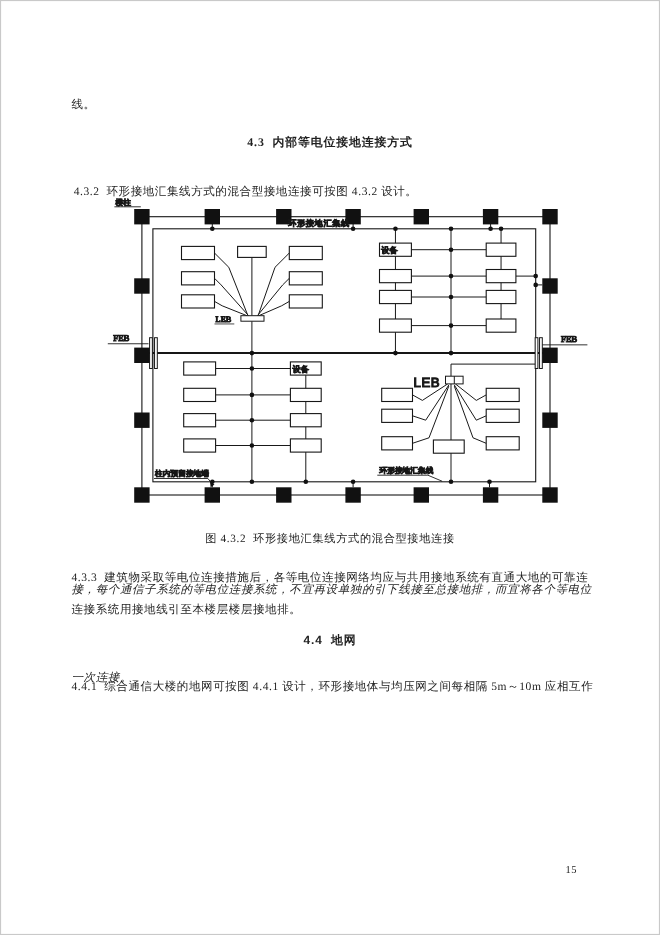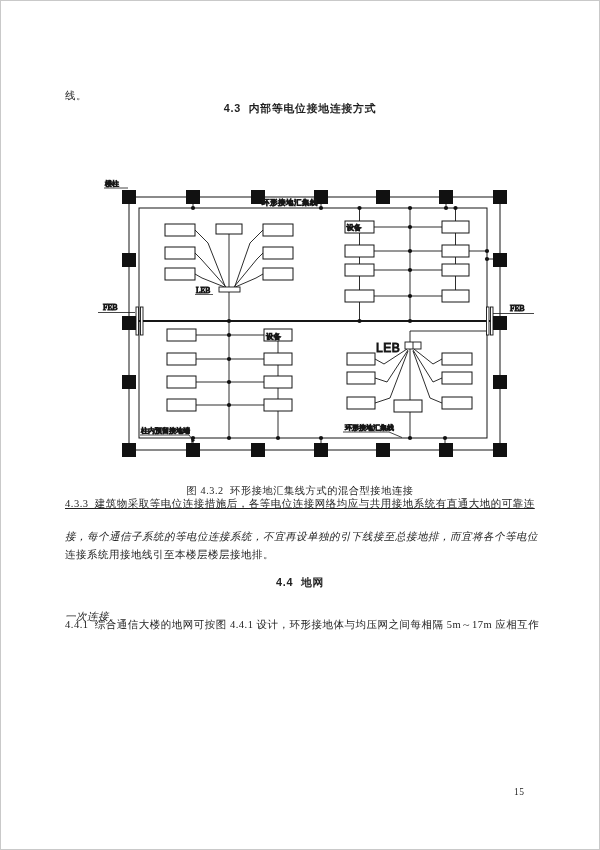--- a/index.html
+++ b/index.html
@@ -17,22 +17,23 @@
   svg text{font-family:"Liberation Serif","DejaVu Serif",serif;fill:#161616;}
   svg .sans{font-family:"Liberation Sans","DejaVu Sans",sans-serif;}
 </style>
 </head>
 <body>
 
 <div class="page">
 
   <div class="txt" style="left:64px;top:86px;">线。</div>
 
-  <div class="txt center heading" style="top:98px;">4.3  内部等电位接地连接方式</div>
-
+  <div class="txt center heading" style="top:120px;font-family:Liberation Serif, serif;">4.3  内部等电位接地连接方式</div>
+
+  <div class="txt" style="left:66px;top:165px;">4.3.2  环形接地汇集线方式的混合型接地连接可按图 4.3.2 设计。</div>
 
   <svg style="position:absolute;left:85px;top:178px;" width="460" height="297" viewBox="0 0 460 297" fill="none" stroke="#161616" stroke-width="1">
 
     <g>
       <rect x="43" y="18" width="371" height="253"></rect>
     </g>
 
     <g>
       <rect x="53" y="29" width="348" height="230"></rect>
     </g>
@@ -215,27 +216,27 @@
     <path d="M54 256 H103 L107 261" stroke-width="0.8"></path>
     <polygon points="105,259.5 109,261.5 105.5,264" fill="#111111" stroke="none"></polygon>
 
     <text x="259" y="251" font-size="7">环形接地汇集线</text>
     <path d="M257 253 H303 L316 258.5" stroke-width="0.8"></path>
   </svg>
 
   <div class="txt center caption" style="top:481px;">图 4.3.2  环形接地汇集线方式的混合型接地连接</div>
 
   <div class="para">
-    <div class="txt pline" style="left:64px;top:494px;text-decoration:underline;">4.3.3  建筑物采取等电位连接措施后，各等电位连接网络均应与共用接地系统有直通大地的可靠连</div>
+    <div class="txt pline" style="left:64px;top:516px;">4.3.3  建筑物采取等电位连接措施后，各等电位连接网络均应与共用接地系统有直通大地的可靠连</div>
     <div class="txt pline" style="left:64px;top:527px;font-style:italic;">接，每个通信子系统的等电位连接系统，不宜再设单独的引下线接至总接地排，而宜将各个等电位</div>
     <div class="txt pline" style="left:64px;top:545px;text-align:right;">连接系统用接地线引至本楼层楼层接地排。</div>
   </div>
 
   <div class="txt center heading" style="top:572px;">4.4  地网</div>
 
   <div class="para">
-    <div class="txt pline" style="left:64px;top:615px;">4.4.1  综合通信大楼的地网可按图 4.4.1 设计，环形接地体与均压网之间每相隔 5m～17m 应相互作</div>
+    <div class="txt pline" style="left:64px;top:615px;">4.4.1  综合通信大楼的地网可按图 4.4.1 设计，环形接地体与均压网之间每相隔 5m～10m 应相互作</div>
     <div class="txt pline" style="left:64px;top:607px;font-style:italic;">一次连接。</div>
   </div>
 
   <div class="txt pagenum" style="left:513px;top:782px;">15</div>
 
 </div>
 
 </body></html>

